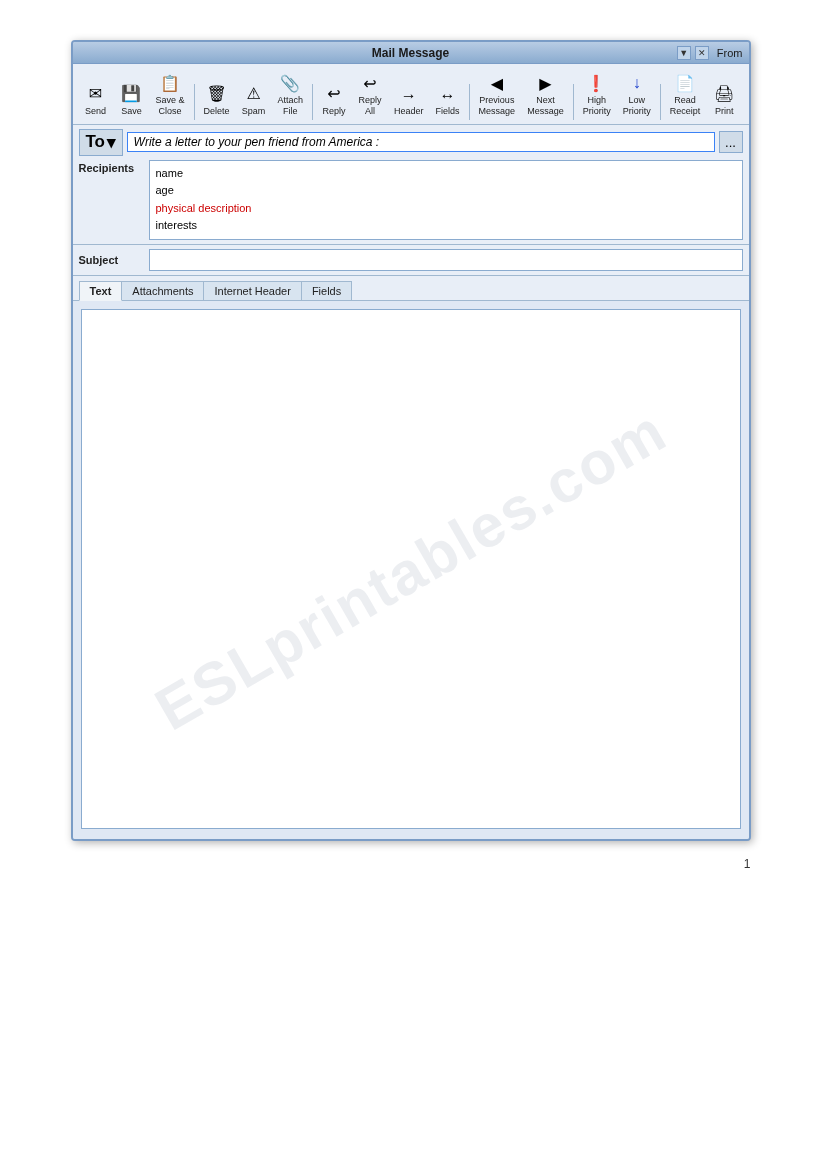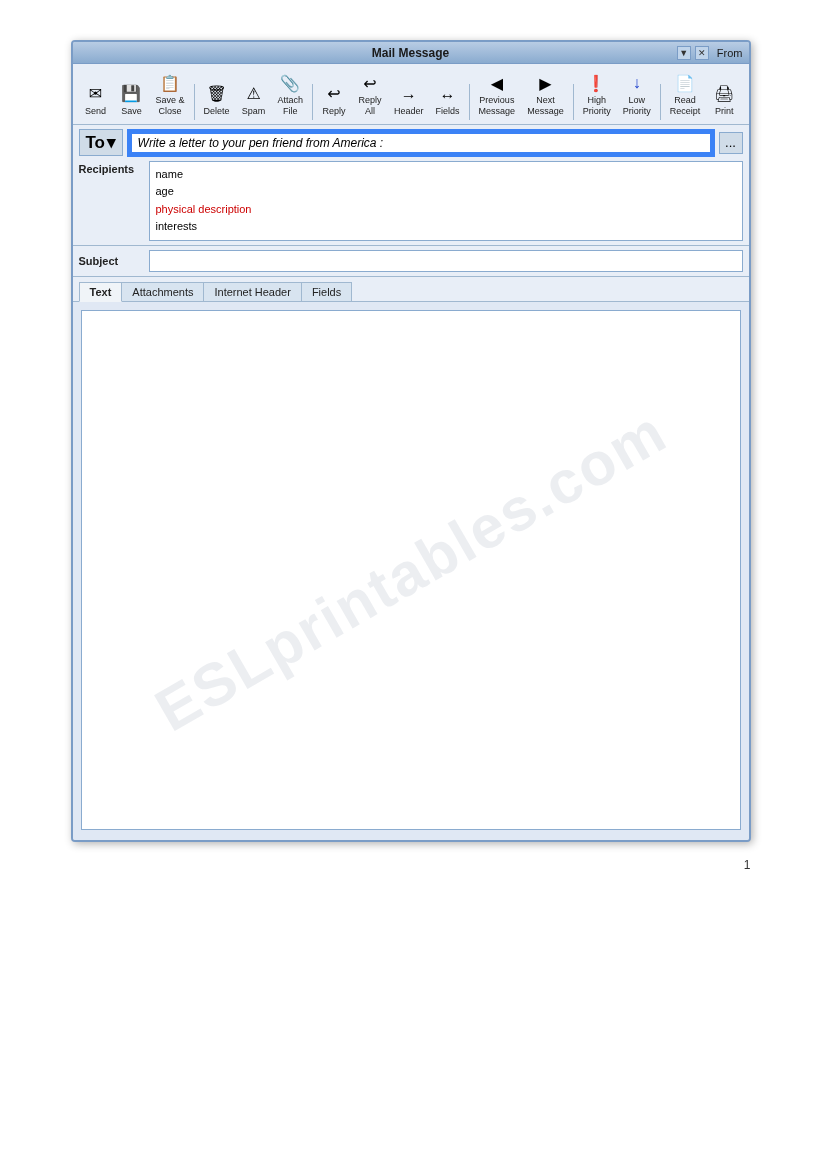--- a/index.html
+++ b/index.html
@@ -132,21 +132,21 @@
       display: flex;
       align-items: center;
       gap: 2px;
     }
     .instruction-text {
       flex: 1;
       font-size: 12px;
       color: #000;
       font-style: italic;
       padding: 2px 6px;
-      border: 5px solid #3b82f6;
+      border: 1px solid #3b82f6;
       background: #fff;
     }
     .more-btn {
       width: 24px;
       height: 22px;
       background: #d0dce8;
       border: 1px solid #8aabcf;
       display: flex;
       align-items: center;
       justify-content: center;

